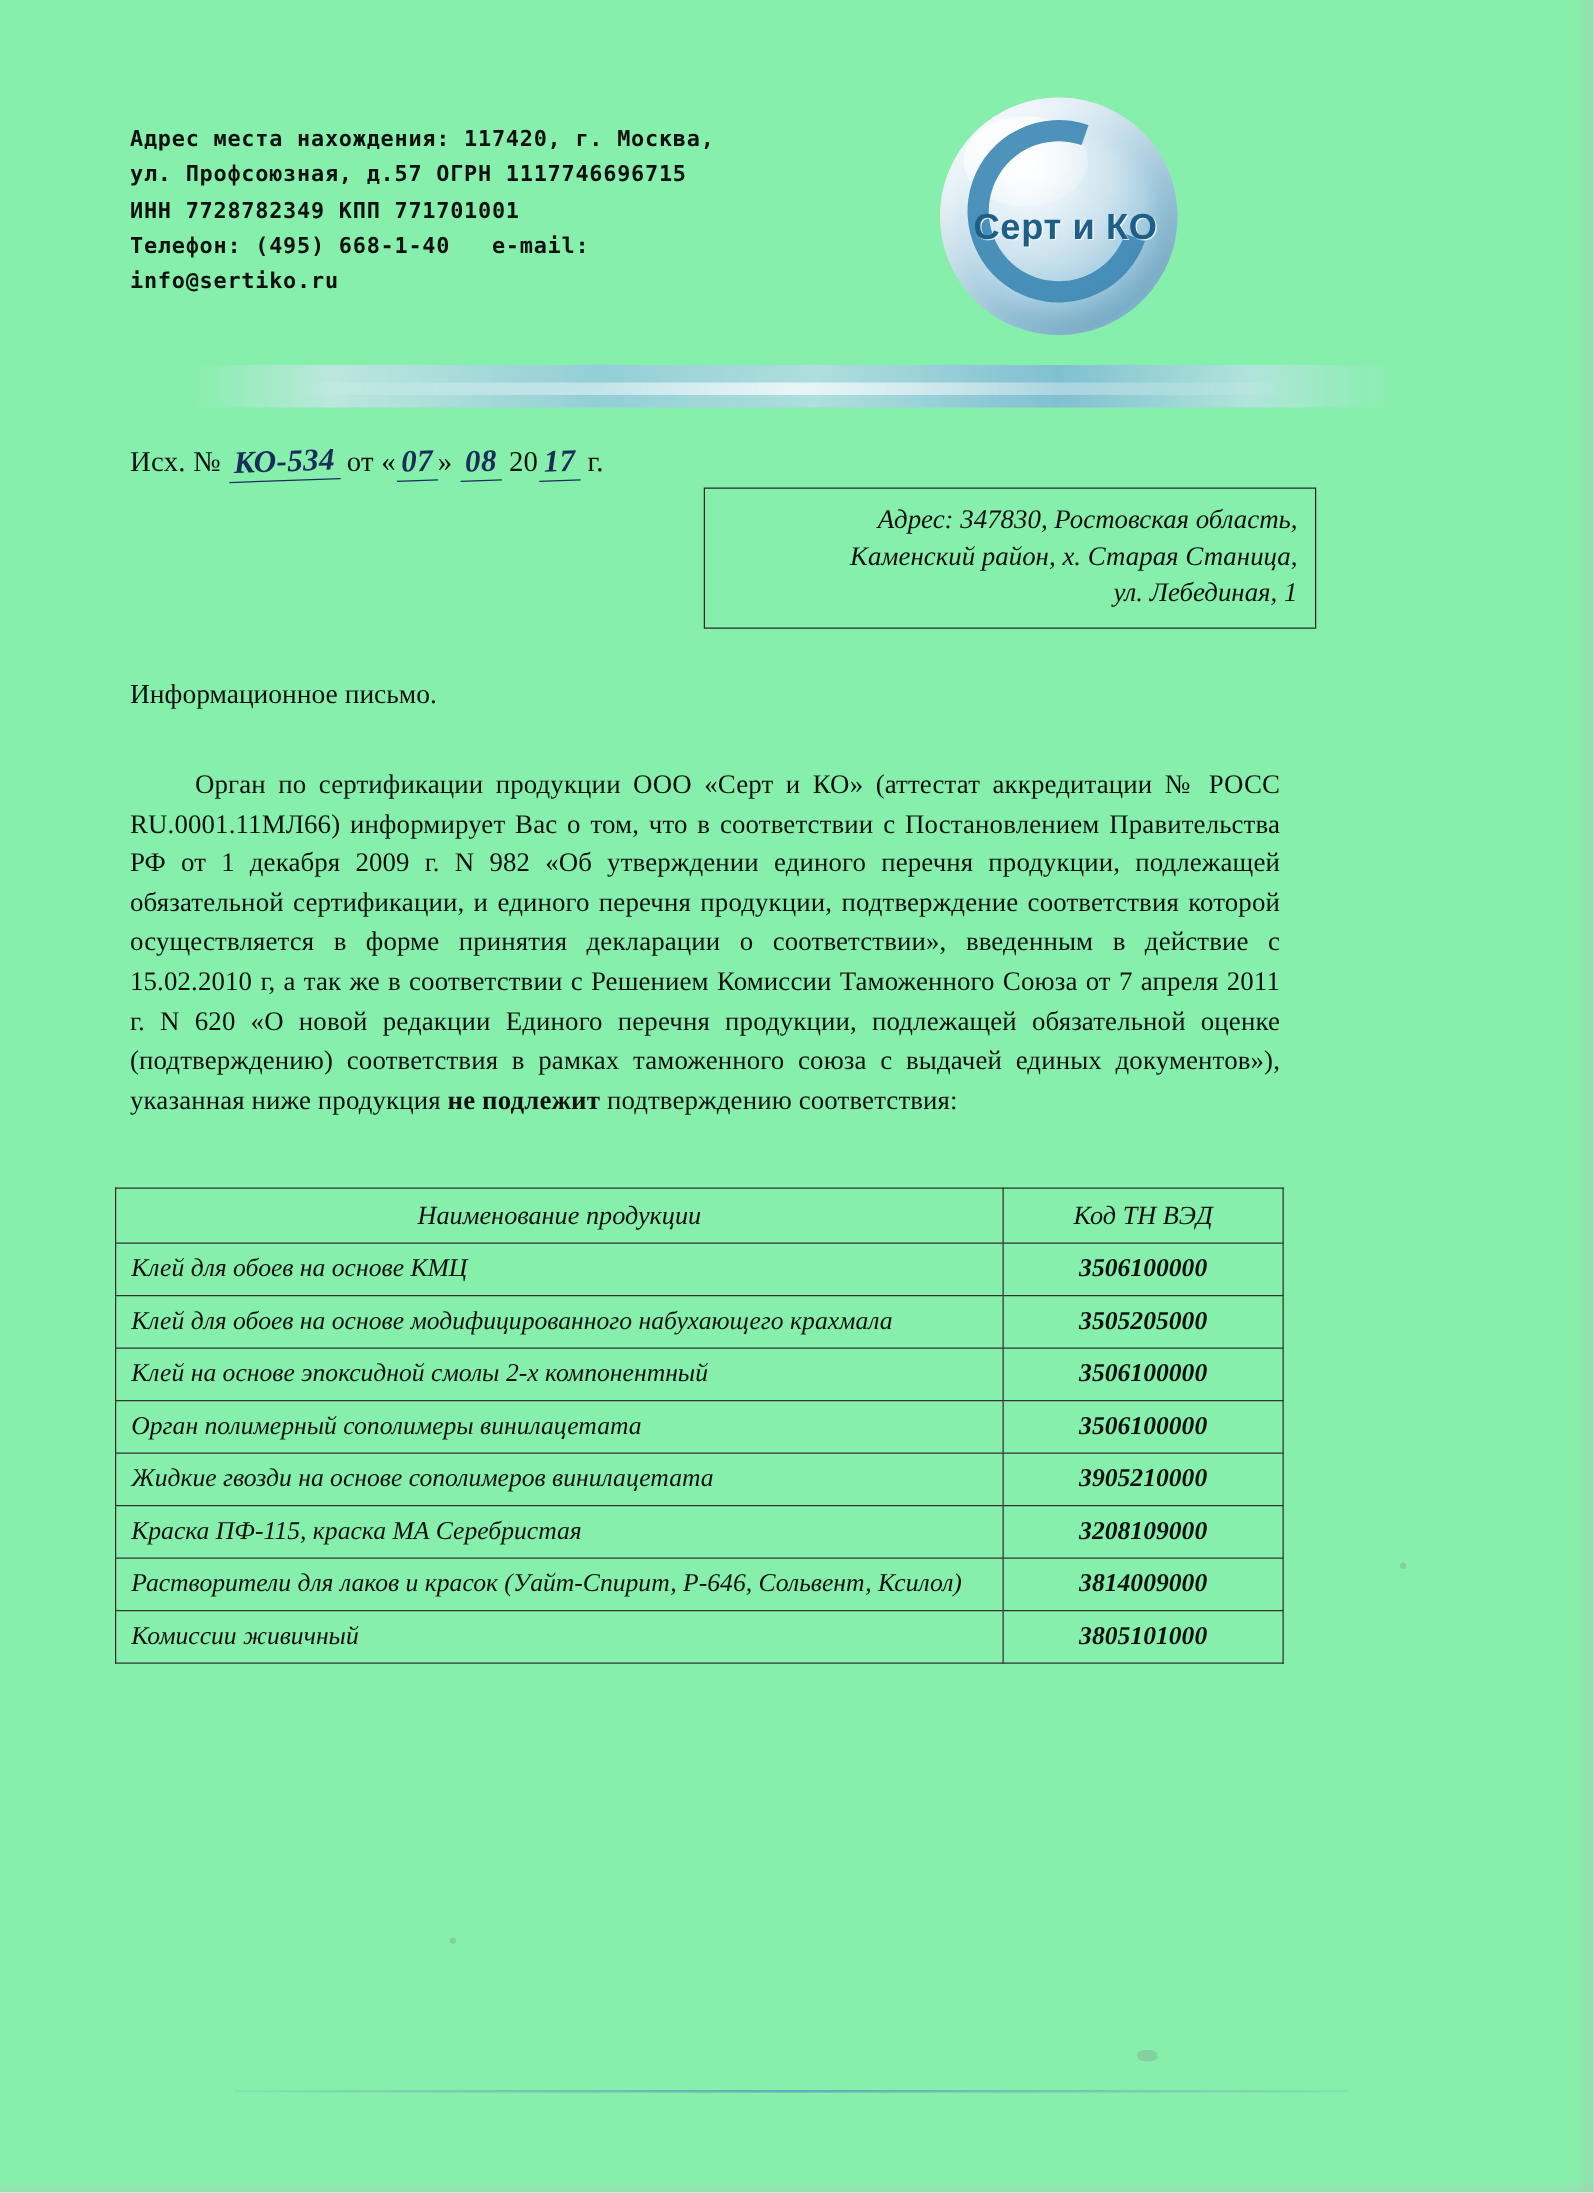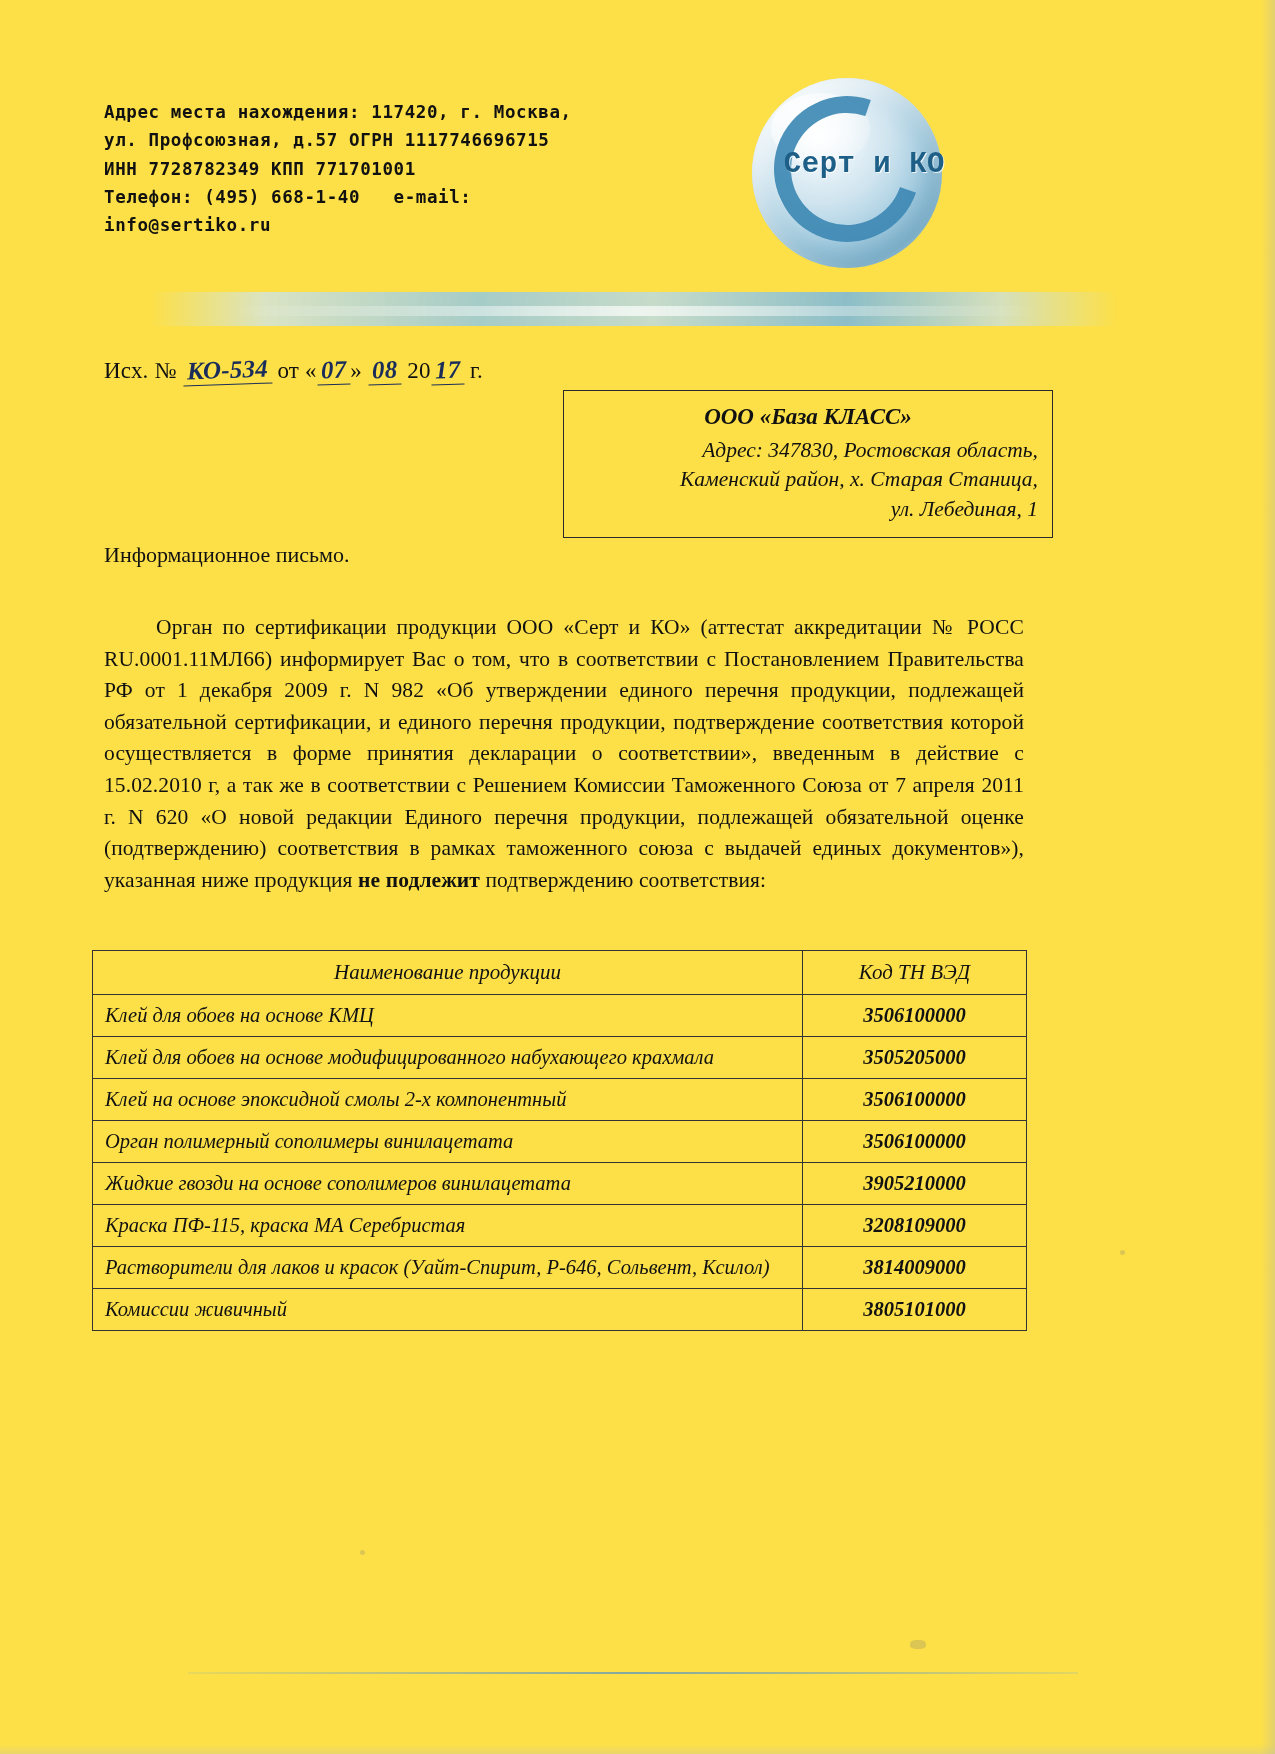--- a/index.html
+++ b/index.html
@@ -12,21 +12,21 @@
     height: 1754px;
     position: relative;
     font-family: "Liberation Serif", serif;
     color: #111;
     overflow: hidden;
   }
 
   .page {
     position: absolute;
     inset: 0;
-    background: #fde047;
+    background: #86efac;
   }
 
   
   .scan-edge-right {
     position: absolute;
     top: 0; right: 0;
     width: 14px; height: 100%;
     background: linear-gradient(to left, rgba(180,180,180,0.35), rgba(255,255,255,0));
   }
   .scan-edge-bottom {
@@ -82,24 +82,24 @@
     width: 112px; height: 112px;
     border: 17px solid #3f8ab5;
     border-radius: 50%;
     border-right-color: transparent;
     transform: rotate(-26deg);
     opacity: 0.92;
   }
   .logo .wordmark {
     position: absolute;
     left: 8px;
-    top: 70px;
+    top: 88px;
     width: 185px;
-    text-align: right;
-    font-family: Liberation Mono, monospace;
+    text-align: center;
+    font-family: Liberation Sans, sans-serif;
     font-weight: bold;
     font-size: 29px;
     color: #1d5f87;
     letter-spacing: 0.5px;
     text-shadow: 1px 1px 0 rgba(255,255,255,0.8);
   }
 
   
   .band {
     position: absolute;
@@ -264,21 +264,20 @@
   <div class="outgoing">
     <span>Исх. №</span>
     <span class="hand">КО-534</span>
     <span>от «</span><span class="hand small">07</span><span>»</span>
     <span class="hand small">08</span>
     <span>20</span><span class="hand small">17</span>
     <span>г.</span>
   </div>
 
   <div class="addressee">
-    <div class="org">ООО «База КЛАСС»</div>
     <div>Адрес: 347830, Ростовская область,</div>
     <div>Каменский район, х. Старая Станица,</div>
     <div>ул. Лебединая, 1</div>
   </div>
 
   <div class="letter-title">Информационное письмо.</div>
 
   <div class="body-text">
     <span>Орган по сертификации продукции ООО «Серт и КО» (аттестат аккредитации № РОСС RU.0001.11МЛ66) информирует Вас о том, что в соответствии с Постановлением Правительства РФ от 1 декабря 2009 г. N 982 «Об утверждении единого перечня продукции, подлежащей обязательной сертификации, и единого перечня продукции, подтверждение соответствия которой осуществляется в форме принятия декларации о соответствии», введенным в действие с 15.02.2010 г, а так же в соответствии с Решением Комиссии Таможенного Союза от 7 апреля 2011 г. N 620 «О новой редакции Единого перечня продукции, подлежащей обязательной оценке (подтверждению) соответствия в рамках таможенного союза с выдачей единых документов»), указанная ниже продукция </span><b>не подлежит</b><span> подтверждению соответствия:</span>
   </div>

